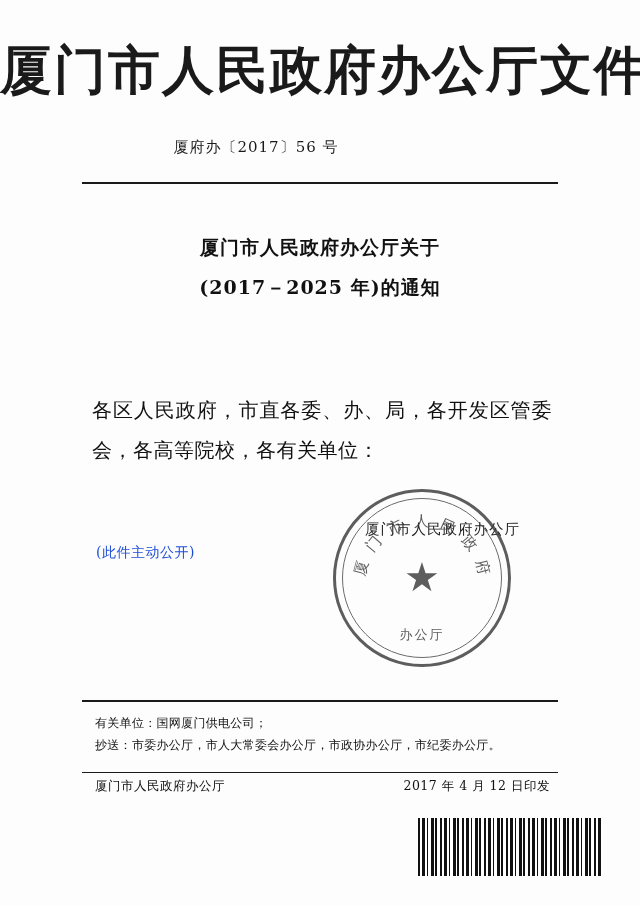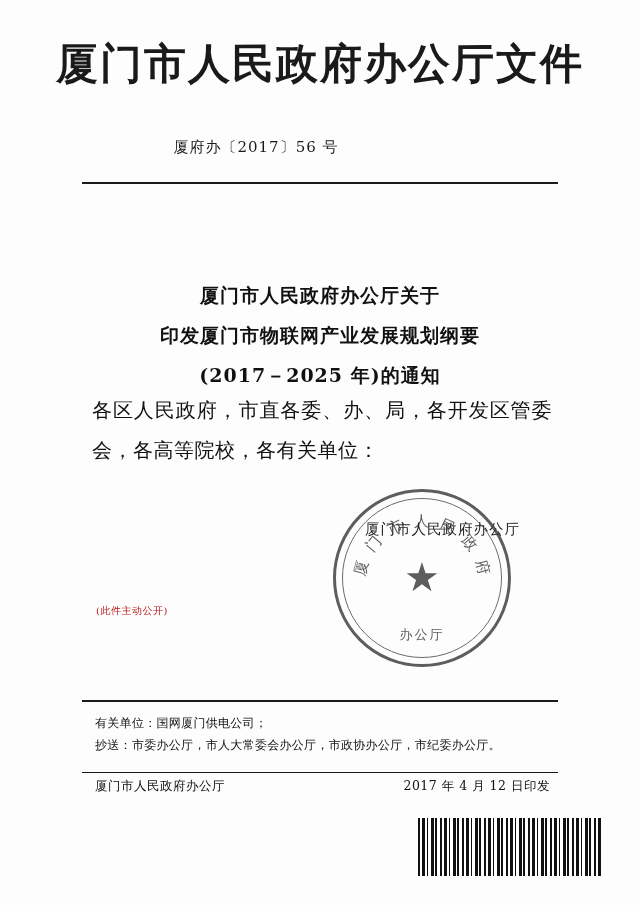--- a/index.html
+++ b/index.html
@@ -25,21 +25,21 @@
   
   .masthead {
     position: absolute;
     top: 40px;
     left: 0;
     width: 640px;
     text-align: center;
   }
   .masthead-title {
     font-family: "DejaVu Serif", "Liberation Serif", serif;
-    font-size: 42px;
+    font-size: 52px;
     font-weight: bold;
     letter-spacing: 2px;
     color: #1a1a1a;
     line-height: 1.15;
     white-space: nowrap;
   }
 
   .doc-number {
     position: absolute;
     top: 138px;
@@ -59,21 +59,20 @@
   }
   .rule-top { top: 182px; }
 
   
   .title-block {
     position: absolute;
     top: 228px;
     left: 82px;
     width: 476px;
     text-align: center;
-    margin-top: 48px;
   }
   .title-line {
     font-size: 19px;
     font-weight: bold;
     letter-spacing: 1px;
     line-height: 2.1;
     color: #111;
   }
 
   
@@ -162,25 +161,25 @@
     left: 0;
     width: 172px;
     text-align: center;
     font-size: 13px;
     color: #3a3a3a;
     letter-spacing: 2px;
   }
 
   .public-note {
     position: absolute;
-    top: 604px;
+    top: 544px;
     left: 96px;
-    font-size: 10px;
+    font-size: 14px;
     letter-spacing: 0.5px;
-    color: #b91c1c;
+    color: #1d4ed8;
   }
 
   
   .rule-foot1 { top: 700px; }
   .rule-foot2 { top: 772px; border-top: 1px solid #1a1a1a; }
 
   .footer-block {
     position: absolute;
     top: 712px;
     left: 95px;
@@ -228,21 +227,20 @@
   <div class="masthead">
     <div class="masthead-title">厦门市人民政府办公厅文件</div>
   </div>
 
   <div class="doc-number">厦府办〔2017〕56 号</div>
 
   <div class="rule rule-top"></div>
 
   <div class="title-block">
     <div class="title-line">厦门市人民政府办公厅关于</div>
-    <div class="title-line">印发厦门市物联网产业发展规划纲要</div>
     <div class="title-line">(2017－2025 年)的通知</div>
   </div>
 
   <div class="body-block">
     <p class="para">各区人民政府，市直各委、办、局，各开发区管委会，各高等院校，各有关单位：</p>
   </div>
 
   <div class="sign-block">
     <div class="sign-line">厦门市人民政府办公厅</div>
   </div>

